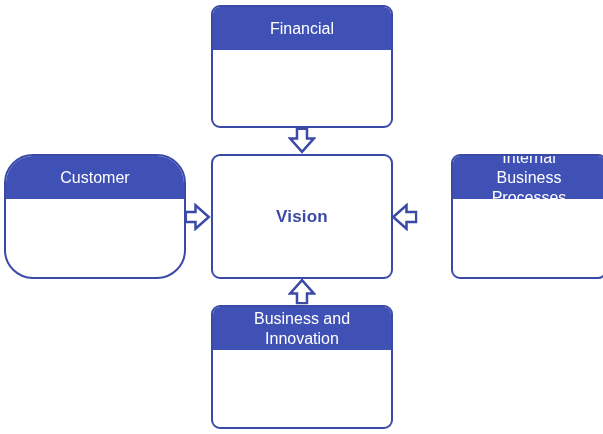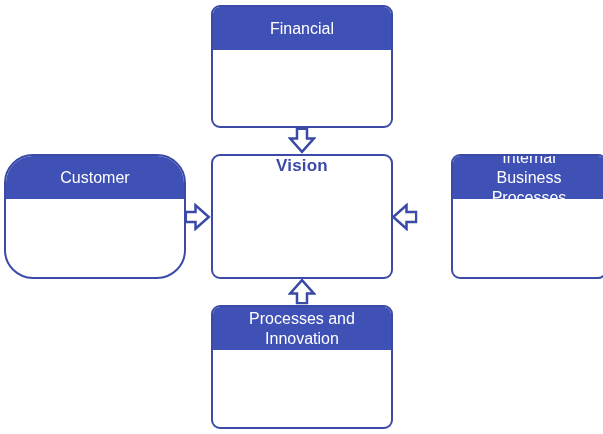--- a/index.html
+++ b/index.html
@@ -37,21 +37,21 @@
     justify-content: center;
     text-align: center;
     font-size: 16px;
     line-height: 20px;
     padding: 0 36px;
   }
   .node-body { background: #FFFFFF; }
   .node-financial { left: 211px; top: 5px;   width: 182px; height: 123px; }
   .node-customer  { left: 4px;   top: 154px; width: 182px; height: 125px; border-radius: 29px; }
   .node-vision    { left: 211px; top: 154px; width: 182px; height: 125px;
-                    display: flex; justify-content: center; }
+                    display: flex; align-items: center; justify-content: center; }
   .node-ibp       { left: 416px; top: 154px; width: 156px; height: 125px; margin-left: 35px; }
   .node-learning  { left: 211px; top: 305px; width: 182px; height: 124px; }
   .vision-label {
     color: var(--vision-text);
     font-size: 17px;
     font-weight: bold;
     letter-spacing: 0.2px;
   }
   .arrow { position: absolute; width: 28px; height: 27px; }
   .arrow svg { display: block; width: 100%; height: 100%; }
@@ -91,21 +91,21 @@
 
   <div class="node node-ibp">
     <div class="node-header">
       <span>Internal Business Processes</span>
     </div>
     <div class="node-body"></div>
   </div>
 
   <div class="node node-learning">
     <div class="node-header">
-      <span>Processes and Innovation</span>
+      <span>Business and Innovation</span>
     </div>
     <div class="node-body"></div>
   </div>
 
   <div class="arrow arrow-top">
     <svg viewBox="0 0 28 27" xmlns="http://www.w3.org/2000/svg">
       <path d="M9 1.3 H19 V11 H25.8 L14 24.3 L2.2 11 H9 Z"></path>
     </svg>
   </div>
   <div class="arrow arrow-bottom">

